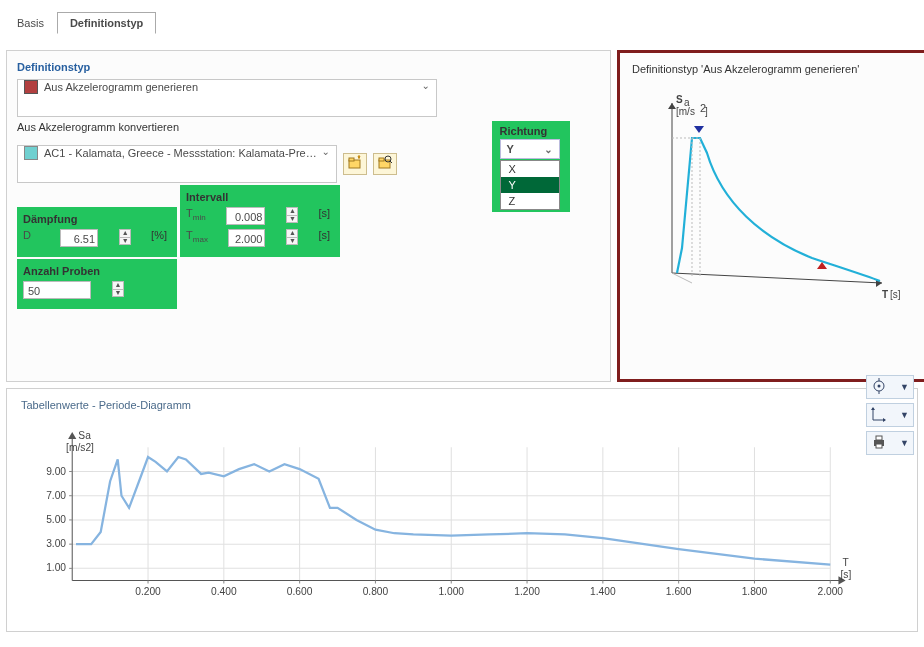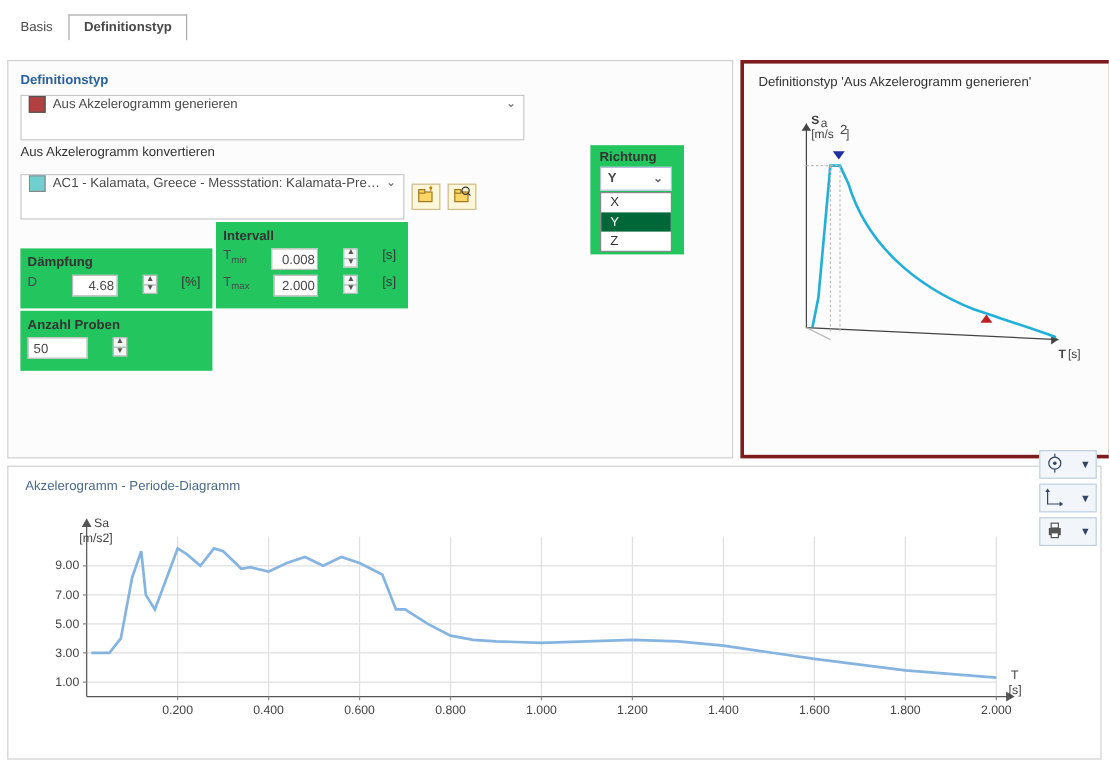--- a/index.html
+++ b/index.html
@@ -125,21 +125,21 @@
                   </svg>
               </span>
             </div>
           </div>
 
           
           <div class="hl hl-box params" style="margin-top:14px;">
             <div class="group-title">Dämpfung</div>
             <div class="row">
               <label>D</label>
-              <span class="num-input">4.68</span>
+              <span class="num-input">6.51</span>
               <span class="spinner">
                   <span>▲</span>
                   <span>▼</span>
                 </span>
               <span class="unit">[%]</span>
             </div>
           </div>
 
           <div class="hl hl-box params" style="margin-top:2px;">
             <div class="group-title">Intervall</div>
@@ -159,21 +159,21 @@
                   <span>▲</span>
                   <span>▼</span>
                 </span>
               <span class="unit">[s]</span>
             </div>
           </div>
 
           <div class="hl hl-box params" style="margin-top:2px;">
             <div class="group-title">Anzahl Proben</div>
             <div class="row">
-              <span class="num-input" style="width:50px;text-align:left;padding-left:4px;">50</span>
+              <span class="num-input" style="width:68px;text-align:left;padding-left:4px;">50</span>
               <span class="spinner">
                   <span>▲</span>
                   <span>▼</span>
                 </span>
             </div>
           </div>
         </div>
 
         <div class="spacer"></div>
 
@@ -218,21 +218,21 @@
         <polygon points="190,179 185,186 195,186" fill="#c02020"></polygon>
         <line x1="60" y1="55" x2="60" y2="195" stroke="#bbb" stroke-dasharray="2,2"></line>
         <line x1="68" y1="55" x2="68" y2="195" stroke="#bbb" stroke-dasharray="2,2"></line>
         <line x1="40" y1="55" x2="68" y2="55" stroke="#bbb" stroke-dasharray="2,2"></line>
       </svg>
     </div>
   </div>
 </div>
 
 <div class="chart-wrap">
-  <div style="color:#4a6a8a;margin-bottom:8px;">Akzelerogramm - Periode-Diagramm</div>
+  <div style="color:#4a6a8a;margin-bottom:8px;">Tabellenwerte - Periode-Diagramm</div>
   <svg class="chart-bottom" width="820" height="180" viewBox="0 0 820 180">
     <g class="grid" id="chart-grid">
         <line x1="50" x2="790" y1="138.1818181818182" y2="138.1818181818182"></line>
         <line x1="50" x2="790" y1="114.54545454545455" y2="114.54545454545455"></line>
         <line x1="50" x2="790" y1="90.9090909090909" y2="90.9090909090909"></line>
         <line x1="50" x2="790" y1="67.27272727272728" y2="67.27272727272728"></line>
         <line x1="50" x2="790" y1="43.636363636363626" y2="43.636363636363626"></line>
         <line x1="124" x2="124" y1="20" y2="150"></line>
         <line x1="198" x2="198" y1="20" y2="150"></line>
         <line x1="272" x2="272" y1="20" y2="150"></line>

